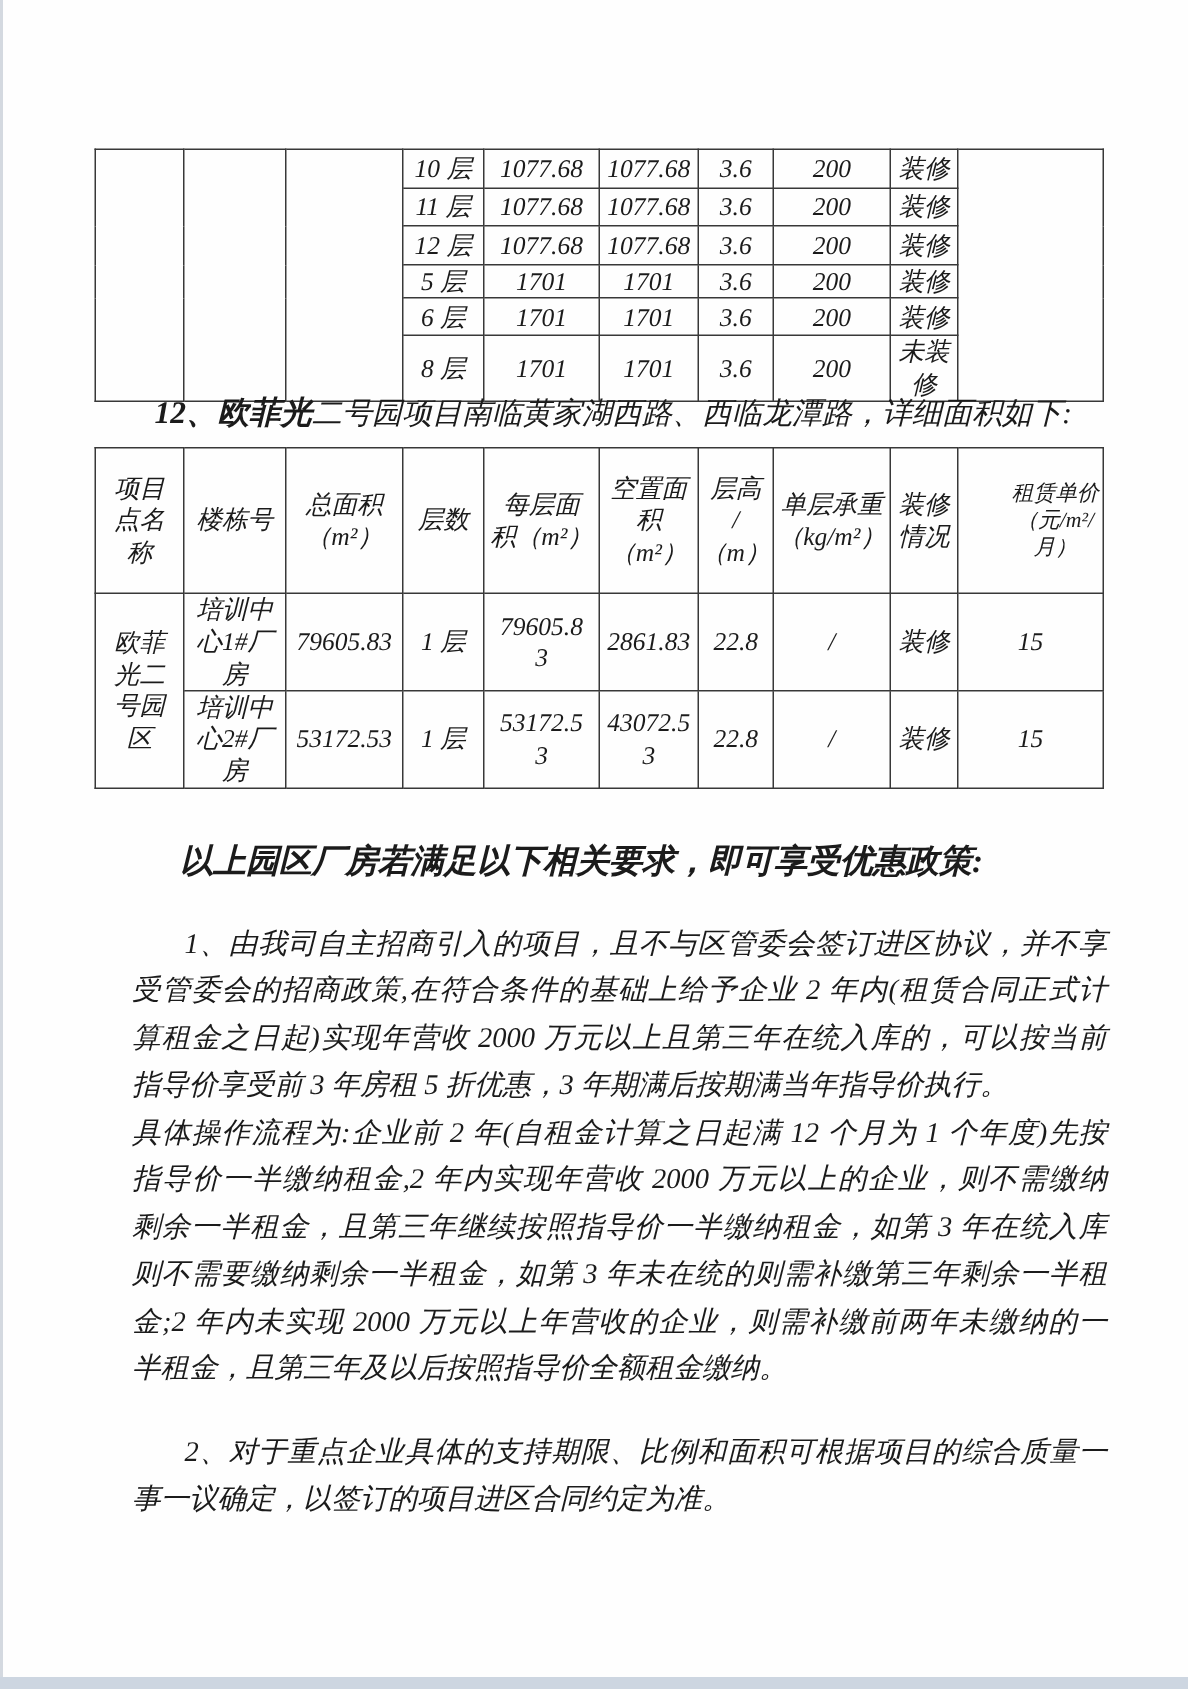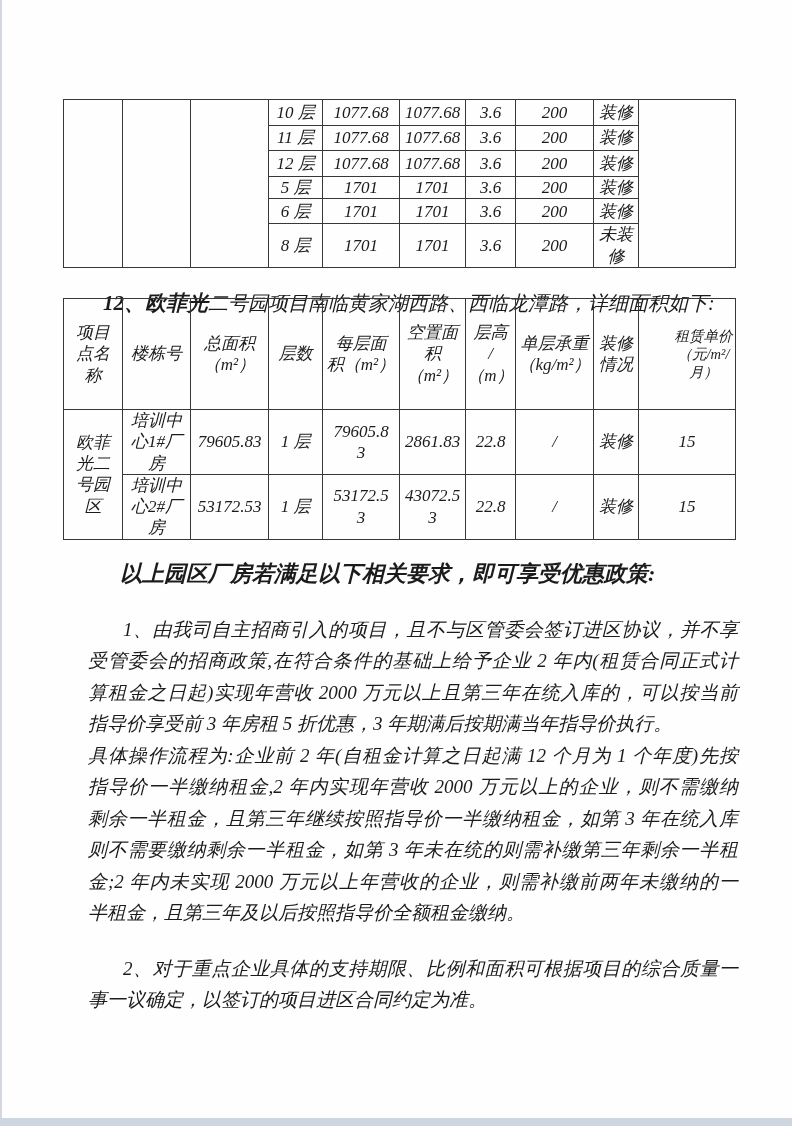--- a/index.html
+++ b/index.html
@@ -28,21 +28,21 @@
   
   .t1{left:63px;top:99px;width:672px;}
   
   .t2{left:63px;top:298px;width:672px;}
   .t2 th{font-size:16px;line-height:1.45;}
   .t2 th.small{font-size:14.5px;padding-left:34px;}
   .t2 td{line-height:1.3;}
 
   .heading{
     position:absolute;left:103px;top:262px;width:660px;height:28px;
-    font-size:20px;line-height:26px;white-space:nowrap;margin-top:28px;
+    font-size:20px;line-height:26px;white-space:nowrap;
   }
   .heading .hb{font-weight:700;font-size:21px;}
 
   .policy{position:absolute;left:88px;top:558px;width:650px;}
   .policy .line{
     display:block;height:31.5px;line-height:31.5px;
     font-size:19px;
   }
   .policy .just{text-align:justify;text-align-last:justify;}
   .policy .indent{padding-left:35px;margin-top:24px;}
@@ -134,21 +134,21 @@
         <col style="width:78px">
       <col style="width:54px">
         <col style="width:77px">
         <col style="width:66px">
       <col style="width:50px">
         <col style="width:78px">
         <col style="width:45px">
       <col style="width:97px">
     </colgroup>
     <tbody>
-      <tr style="height:111px">
+      <tr style="height:97px">
         <th>项目
 点名
 称</th>
         <th>楼栋号</th>
         <th>总面积
 （m²）</th>
         <th>层数</th>
         <th>每层面
 积（m²）</th>
         <th>空置面

